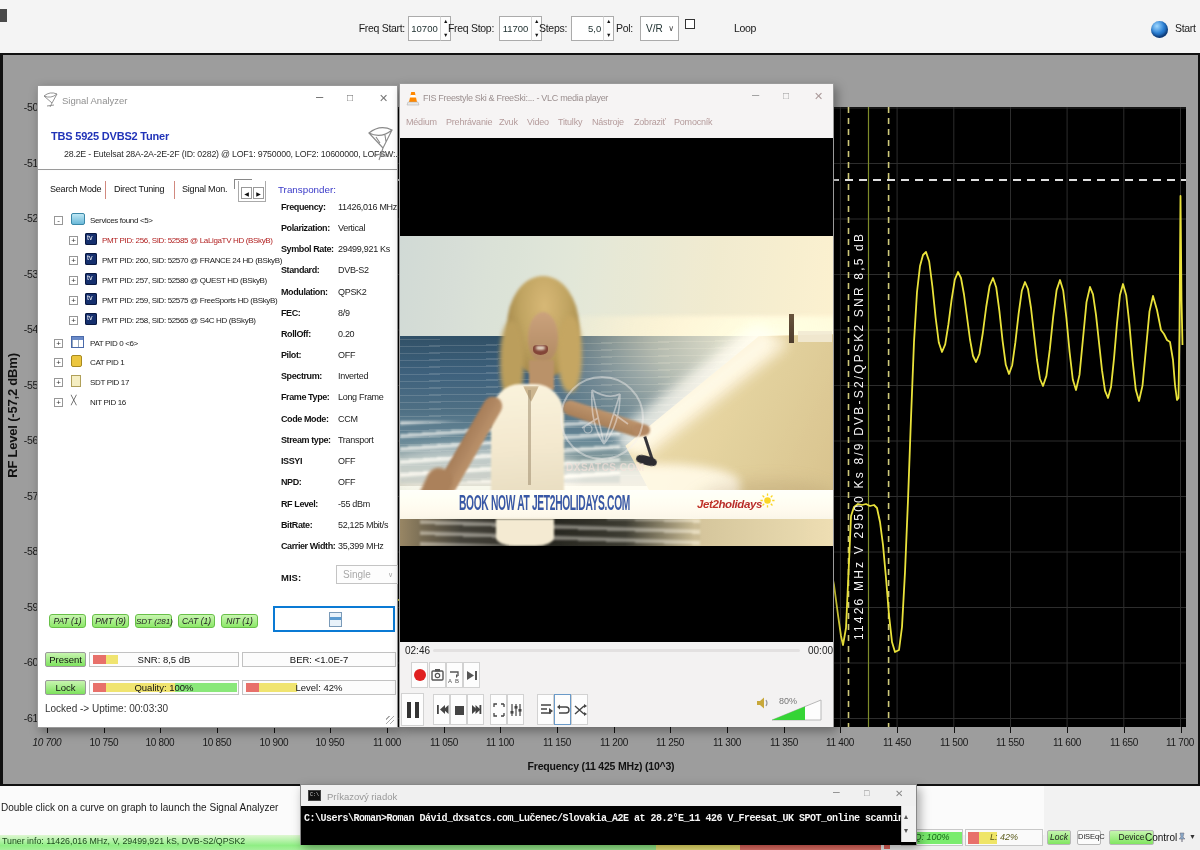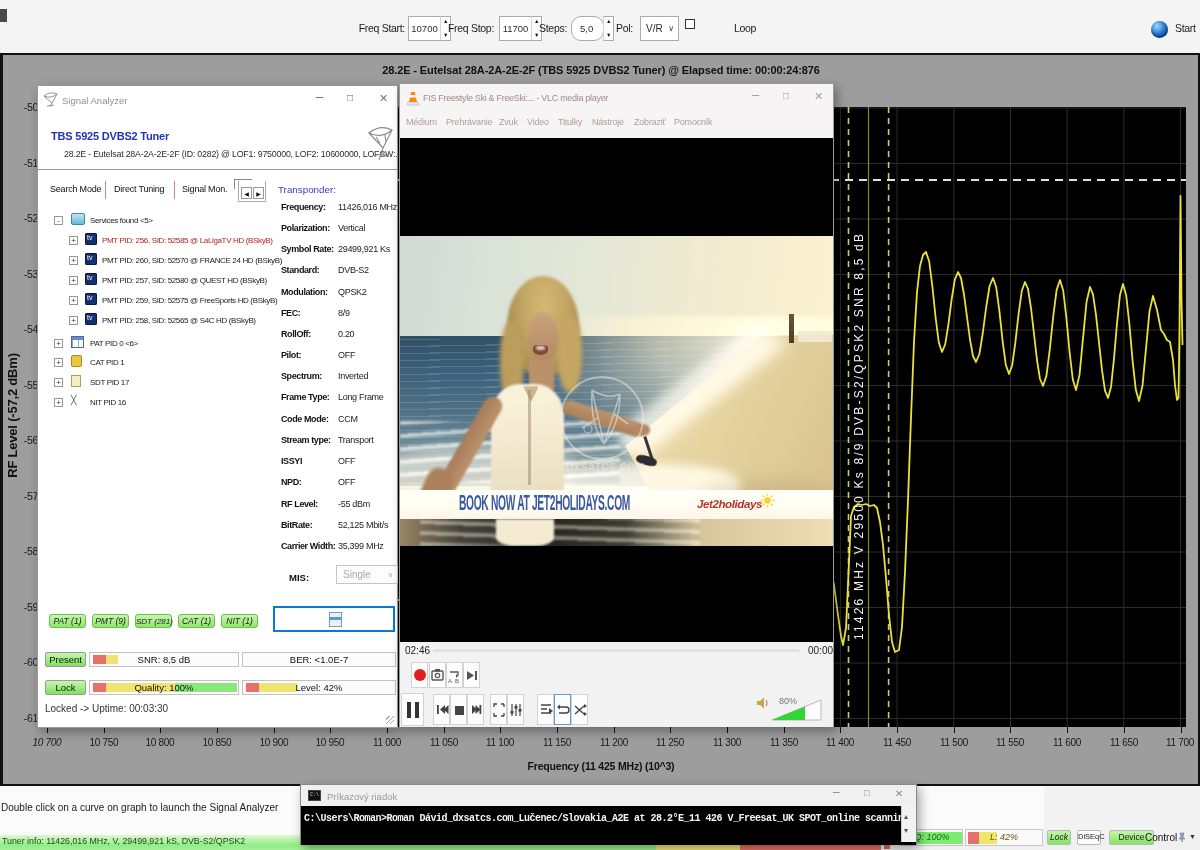--- a/index.html
+++ b/index.html
@@ -64,32 +64,31 @@
 
 <div id="toolbar" class="abs">
   <div style="position:absolute; left:0px; top:9px; width:7px; height:13px; background:#4a4a4a;"></div>
   <span class="lbl" style="right:795px;">Freq Start:</span>
   <div class="spinbox" style="left:408px; width:33px;">10700</div>
   <div class="spinner" style="left:440px;"></div>
   <span class="lbl" style="right:706px;">Freq Stop:</span>
   <div class="spinbox" style="left:499px; width:33px;">11700</div>
   <div class="spinner" style="left:531px;"></div>
   <span class="lbl" style="right:633px;">Steps:</span>
-  <div class="spinbox" style="left:571px; width:33px; justify-content:flex-start; padding-left:8px;border-radius:10px;">5,0</div>
+  <div class="spinbox" style="left:571px; width:33px; justify-content:flex-start; padding-left:16px;">5,0</div>
   <div class="spinner" style="left:603px;"></div>
   <span class="lbl" style="right:567px;">Pol:</span>
   <div class="selbox" style="left:640px; width:39px; line-height:23px; padding-left:5px;">V/R<span style="position:absolute; right:4px; top:0; font-size:8px; color:#444;">∨</span></div>
   <span style="position:absolute; left:685px; top:19px; width:10px; height:10px; border:1px solid #333; background:#fff;"></span>
   <span class="lbl" style="left:698px;padding-left:36px;">Loop</span>
   <div style="position:absolute; left:1151px; top:21px; width:17px; height:17px; border-radius:50%; background:radial-gradient(circle at 35% 30%, #9fd8ff 0%, #2a7fd4 45%, #0a4fa0 100%); box-shadow:inset -1px -2px 3px rgba(0,0,30,0.5);"></div>
   <span class="lbl" style="left:1175px;">Start</span>
 </div>
 
 <div id="chart" class="abs">
-  <div id="charttitle">28.2E - Eutelsat 28A-2A-2E-2F (TBS 5925 DVBS2 Tuner) @ Elapsed time: 00:00:24:876</div>
   <div id="plot">
       <svg width="1139" height="620" viewBox="0 0 1139 620" style="position:absolute;left:0;top:0;">
         <path d="M0.0 0V620 M56.7 0V620 M113.3 0V620 M170.0 0V620 M226.7 0V620 M283.4 0V620 M340.0 0V620 M396.7 0V620 M453.4 0V620 M510.1 0V620 M566.8 0V620 M623.4 0V620 M680.1 0V620 M736.8 0V620 M793.4 0V620 M850.1 0V620 M906.8 0V620 M963.5 0V620 M1020.1 0V620 M1076.8 0V620 M1133.5 0V620 M0 1.0H1139 M0 56.5H1139 M0 112.0H1139 M0 167.5H1139 M0 223.0H1139 M0 278.5H1139 M0 334.0H1139 M0 389.5H1139 M0 445.0H1139 M0 500.5H1139 M0 556.0H1139 M0 611.5H1139" stroke="#2d2d2d" stroke-width="1" fill="none"></path>
         <line x1="0" y1="73" x2="1139" y2="73" stroke="#e0e0e0" stroke-width="2.2" stroke-dasharray="8 6"></line>
         <line x1="801.5" y1="0" x2="801.5" y2="620" stroke="#cfca7a" stroke-width="1.6" stroke-dasharray="6 5"></line>
         <line x1="841.6" y1="0" x2="841.6" y2="620" stroke="#cfca7a" stroke-width="1.6" stroke-dasharray="6 5"></line>
         <line x1="821.5" y1="0" x2="821.5" y2="620" stroke="#7e8c2a" stroke-width="1.2"></line>
         <polyline points="0.0,493.0 353.0,493.0 653.0,493.0 773.0,463.0 783.0,458.0 787.0,478.0 791.0,508.0 794.0,529.0 796.0,538.0 799.0,521.0 802.0,455.0 804.0,409.0 807.0,400.0 811.0,397.0 815.0,398.0 819.0,397.0 823.0,399.0 827.0,398.0 830.0,401.0 833.0,415.0 836.0,438.0 839.0,471.0 842.0,508.0 845.0,535.0 848.0,545.0 852.0,543.0 855.0,520.0 858.0,465.0 861.0,393.0 864.0,311.0 867.0,235.0 870.0,185.0 873.0,159.0 876.0,148.0 879.0,145.0 882.2,154.5 885.4,179.5 888.6,210.5 891.8,235.5 895.0,245.0 898.2,237.4 901.4,217.4 904.6,192.6 907.8,172.6 911.0,165.0 914.0,171.0 917.0,187.5 920.0,210.0 923.0,232.5 926.0,249.0 929.0,255.0 932.4,247.0 935.8,226.0 939.2,200.0 942.6,179.0 946.0,171.0 949.2,180.2 952.4,204.2 955.6,233.8 958.8,257.8 962.0,267.0 965.2,258.2 968.4,235.2 971.6,206.8 974.8,183.8 978.0,175.0 981.0,182.0 984.0,201.0 987.0,227.0 990.0,253.0 993.0,272.0 996.0,279.0 999.4,268.9 1002.8,242.4 1006.2,209.6 1009.6,183.1 1013.0,173.0 1016.2,183.5 1019.4,211.0 1022.6,245.0 1025.8,272.5 1029.0,283.0 1032.5,267.9 1036.0,231.5 1039.5,195.1 1043.0,180.0 1046.0,187.4 1049.0,207.8 1052.0,235.5 1055.0,263.2 1058.0,283.6 1061.0,291.0 1064.0,280.1 1067.0,251.6 1070.0,216.4 1073.0,187.9 1076.0,177.0 1079.2,188.2 1082.4,217.4 1085.6,253.6 1088.8,282.8 1092.0,294.0 1095.5,278.6 1099.0,241.5 1102.5,204.4 1106.0,189.0 1110.0,203.0 1114.0,223.0 1117.0,227.0 1120.0,233.0 1123.0,235.0 1126.0,253.0 1128.0,278.0 1130.0,293.0 1131.5,291.0 1132.5,223.0 1133.5,89.0 1134.5,193.0 1135.5,238.0" fill="none" stroke="#e9e23a" stroke-width="1.8" stroke-linejoin="round"></polyline>
         <text x="0" y="0" transform="translate(816,533) rotate(-90)" fill="#f5f5f5" font-size="12" font-family="Liberation Sans, sans-serif" letter-spacing="2.2">11426 MHz V 29500 Ks 8/9 DVB-S2/QPSK2 SNR 8,5 dB</text>
       </svg>
@@ -293,21 +292,21 @@
       <span>-55 dBm</span>
     </div>
   <div class="trow" style="top:434px;">
       <b>BitRate:</b>
       <span>52,125 Mbit/s</span>
     </div>
   <div class="trow" style="top:455px;">
       <b>Carrier Width:</b>
       <span>35,399 MHz</span>
     </div>
-  <div style="position:absolute; left:251px; top:486px; font-size:9.5px; font-weight:bold; color:#111;">MIS:</div>
+  <div style="position:absolute; left:243px; top:486px; font-size:9.5px; font-weight:bold; color:#111;">MIS:</div>
   <div style="position:absolute; left:298px; top:479px; width:62px; height:19px; border:1px solid #c4c4c4; background:#fdfdfd; font-size:10px; color:#a8a8a8; line-height:18px; padding-left:6px;">Single<span style="position:absolute; right:4px; top:0; font-size:7px;">∨</span></div>
 
   <span class="pidbtn" style="left:11px;">PAT (1)</span>
   <span class="pidbtn" style="left:54px;">PMT (9)</span>
   <span class="pidbtn" style="left:97px; font-size:8px;">SDT (281)</span>
   <span class="pidbtn" style="left:140px;">CAT (1)</span>
   <span class="pidbtn" style="left:183px;">NIT (1)</span>
   <div style="position:absolute; left:235px; top:520px; width:122px; height:26px; border:2px solid #0a7ad4; background:#fff;">
     <span style="position:absolute; left:54px; top:4px; width:13px; height:15px; border:1px solid #7a9ab8; background:linear-gradient(#e8f2fa 0 30%, #5a9ad0 30% 55%, #e8f2fa 55%);"></span>
   </div>

